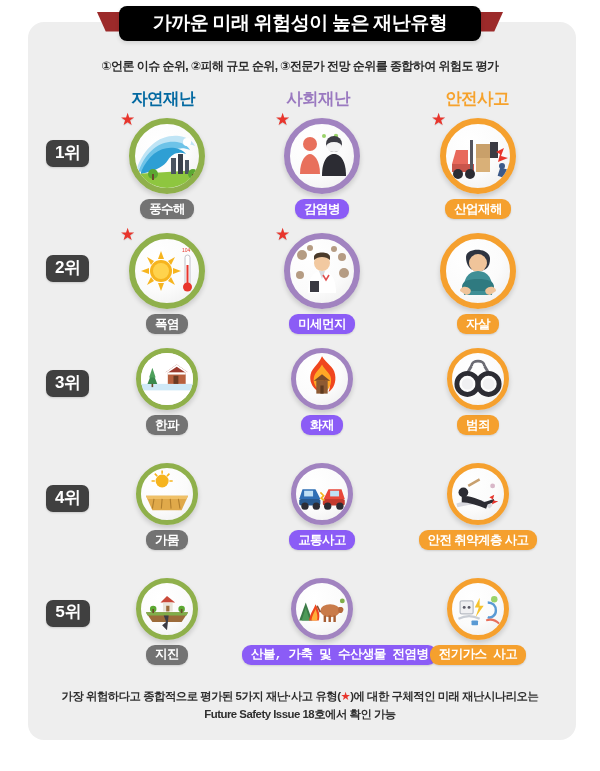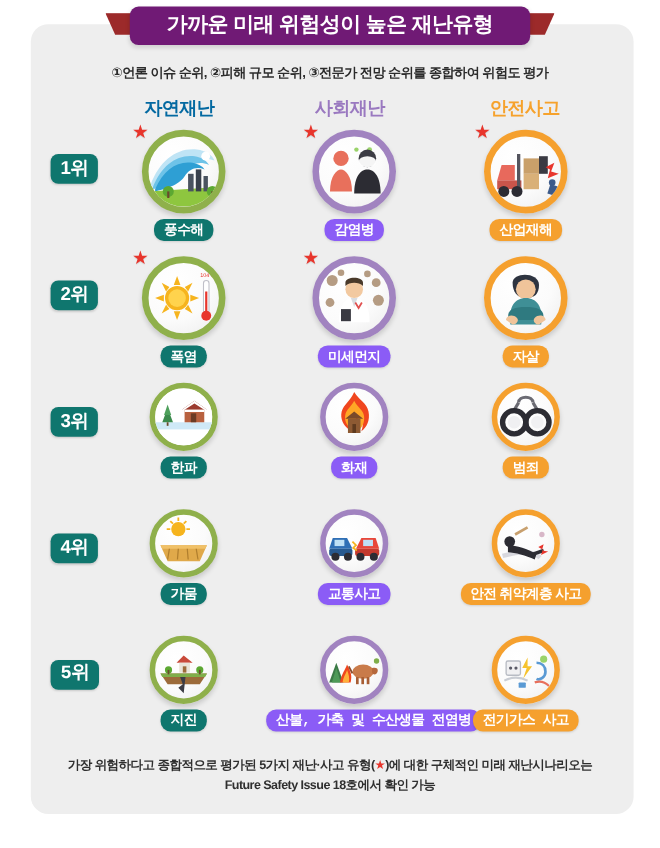--- a/index.html
+++ b/index.html
@@ -23,24 +23,25 @@
   }
 
   
   .ribbon-wrap{
     position:absolute;left:0;right:0;top:0;height:46px;
     display:flex;align-items:center;justify-content:center;
     z-index:5;
   }
   .ribbon{
     position:relative;
-    background:#701a75;
+    background:#000000;
     border-radius:8px;
     padding:7px 34px 9px 34px;
     box-shadow:0 2px 4px rgba(0,0,0,.12);
+    font-family:Liberation Serif, serif;
   }
   .ribbon-tail{
     position:absolute;top:6px;width:30px;height:20px;background:#9c2a2a;
     z-index:-1;
   }
   .ribbon-tail.left{left:-22px;clip-path:polygon(0 0,100% 0,100% 100%,30% 100%);}
   .ribbon-tail.right{right:-22px;clip-path:polygon(0 0,100% 0,70% 100%,0 100%);}
   .ribbon-title{
     color:#ffffff;font-size:19px;font-weight:bold;letter-spacing:-0.5px;
     white-space:nowrap;line-height:1;
@@ -66,21 +67,21 @@
   .col-head.c3{left:374px;color:#f6a22c;}
 
   
   .rows{position:absolute;left:0;right:0;top:118px;}
   .row{position:relative;height:115px;}
   .row.r5{height:102px;font-family:Liberation Mono, monospace;}
 
   
   .rank{
     position:absolute;left:46px;top:22px;
-    background:#0f766e;color:#fff;
+    background:#404040;color:#fff;
     border-radius:7px;
     padding:4px 9px 6px 9px;
     font-size:17px;font-weight:bold;line-height:1;letter-spacing:-0.5px;
     box-shadow:0 1px 2px rgba(0,0,0,.15);
   }
 
   
   .cell{position:absolute;top:0;width:160px;text-align:center;}
   .cell.c1{left:87px;}
   .cell.c2{left:242px;}
@@ -113,21 +114,21 @@
 
   .pill{
     display:inline-block;margin-top:5px;
     border-radius:9px;
     color:#ffffff;font-weight:bold;
     font-size:12.5px;letter-spacing:-0.6px;
     padding:2.5px 9px 3.5px 9px;line-height:1.15;
     white-space:nowrap;
     box-shadow:0 1px 2px rgba(0,0,0,.13);
   }
-  .pill.green{background:#0f766e;}
+  .pill.green{background:#737373;}
   .pill.purple{background:#8b5cf6;}
   .pill.orange{background:#f5a02e;}
 
   
   .footnote{
     position:absolute;left:40px;right:40px;top:688px;
     text-align:center;font-size:11.4px;color:#2f2f2f;font-weight:bold;
     letter-spacing:-0.5px;line-height:1.55;
   }
   .footnote .fstar{color:#e8352c;}

